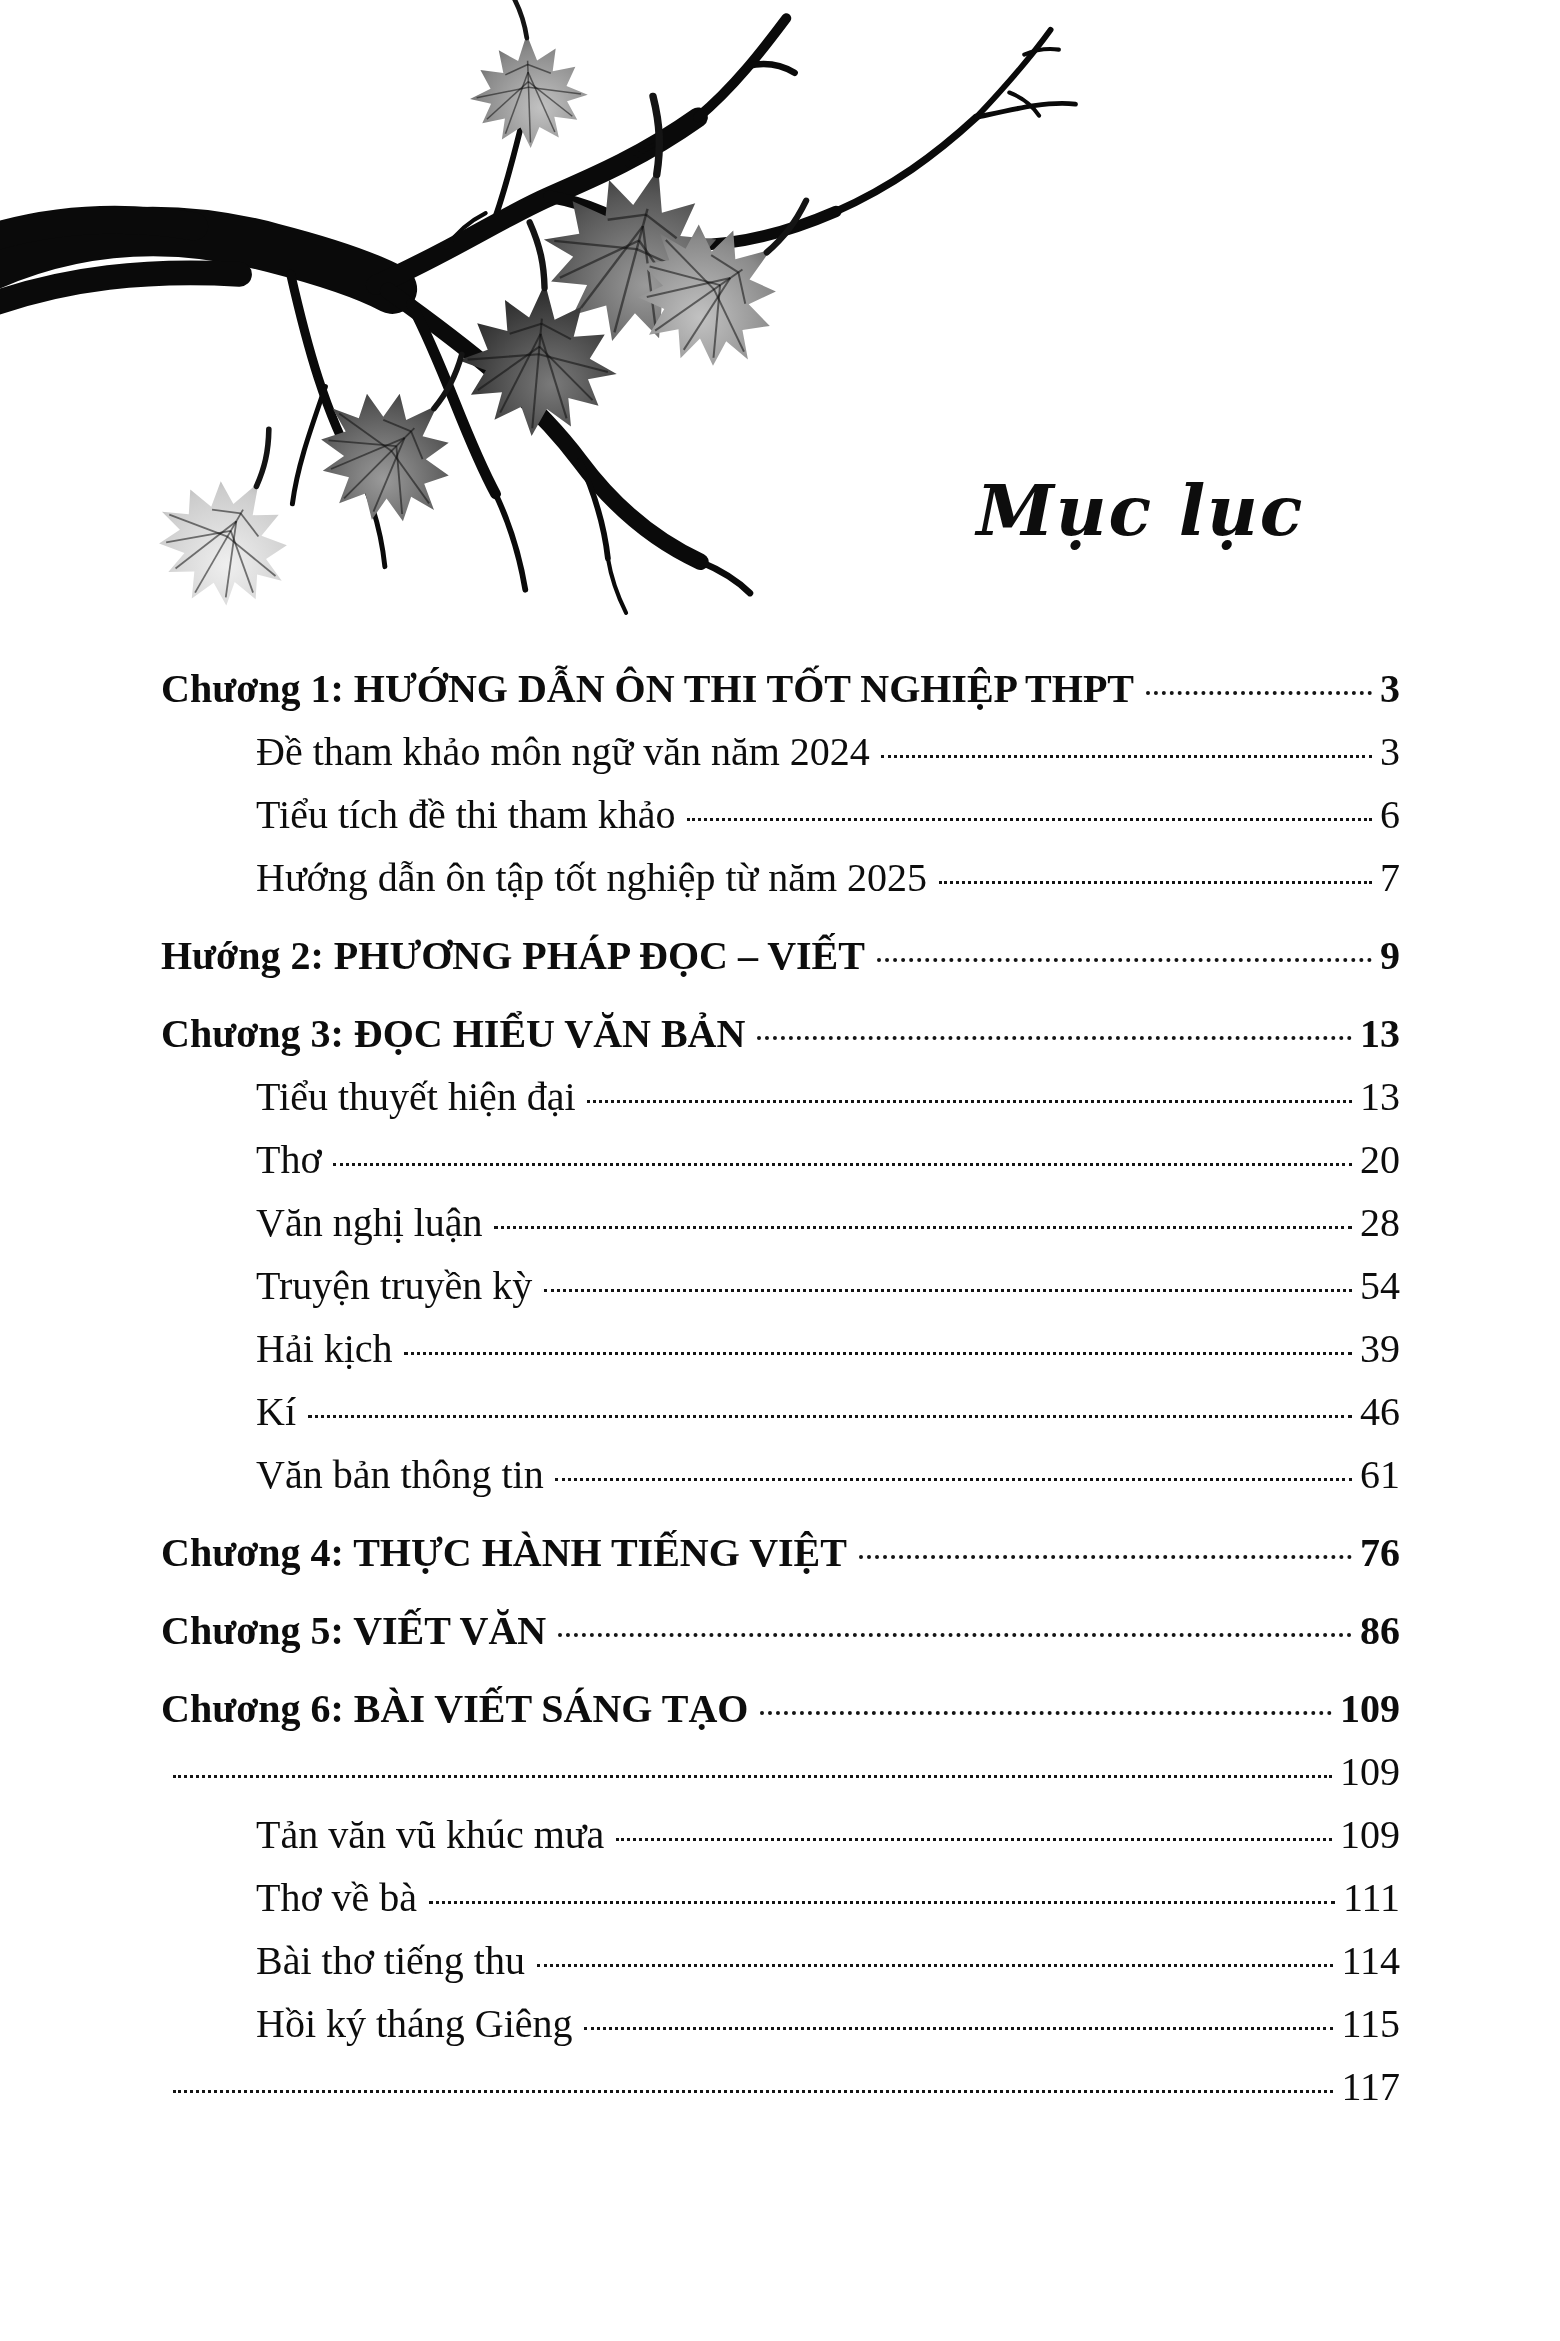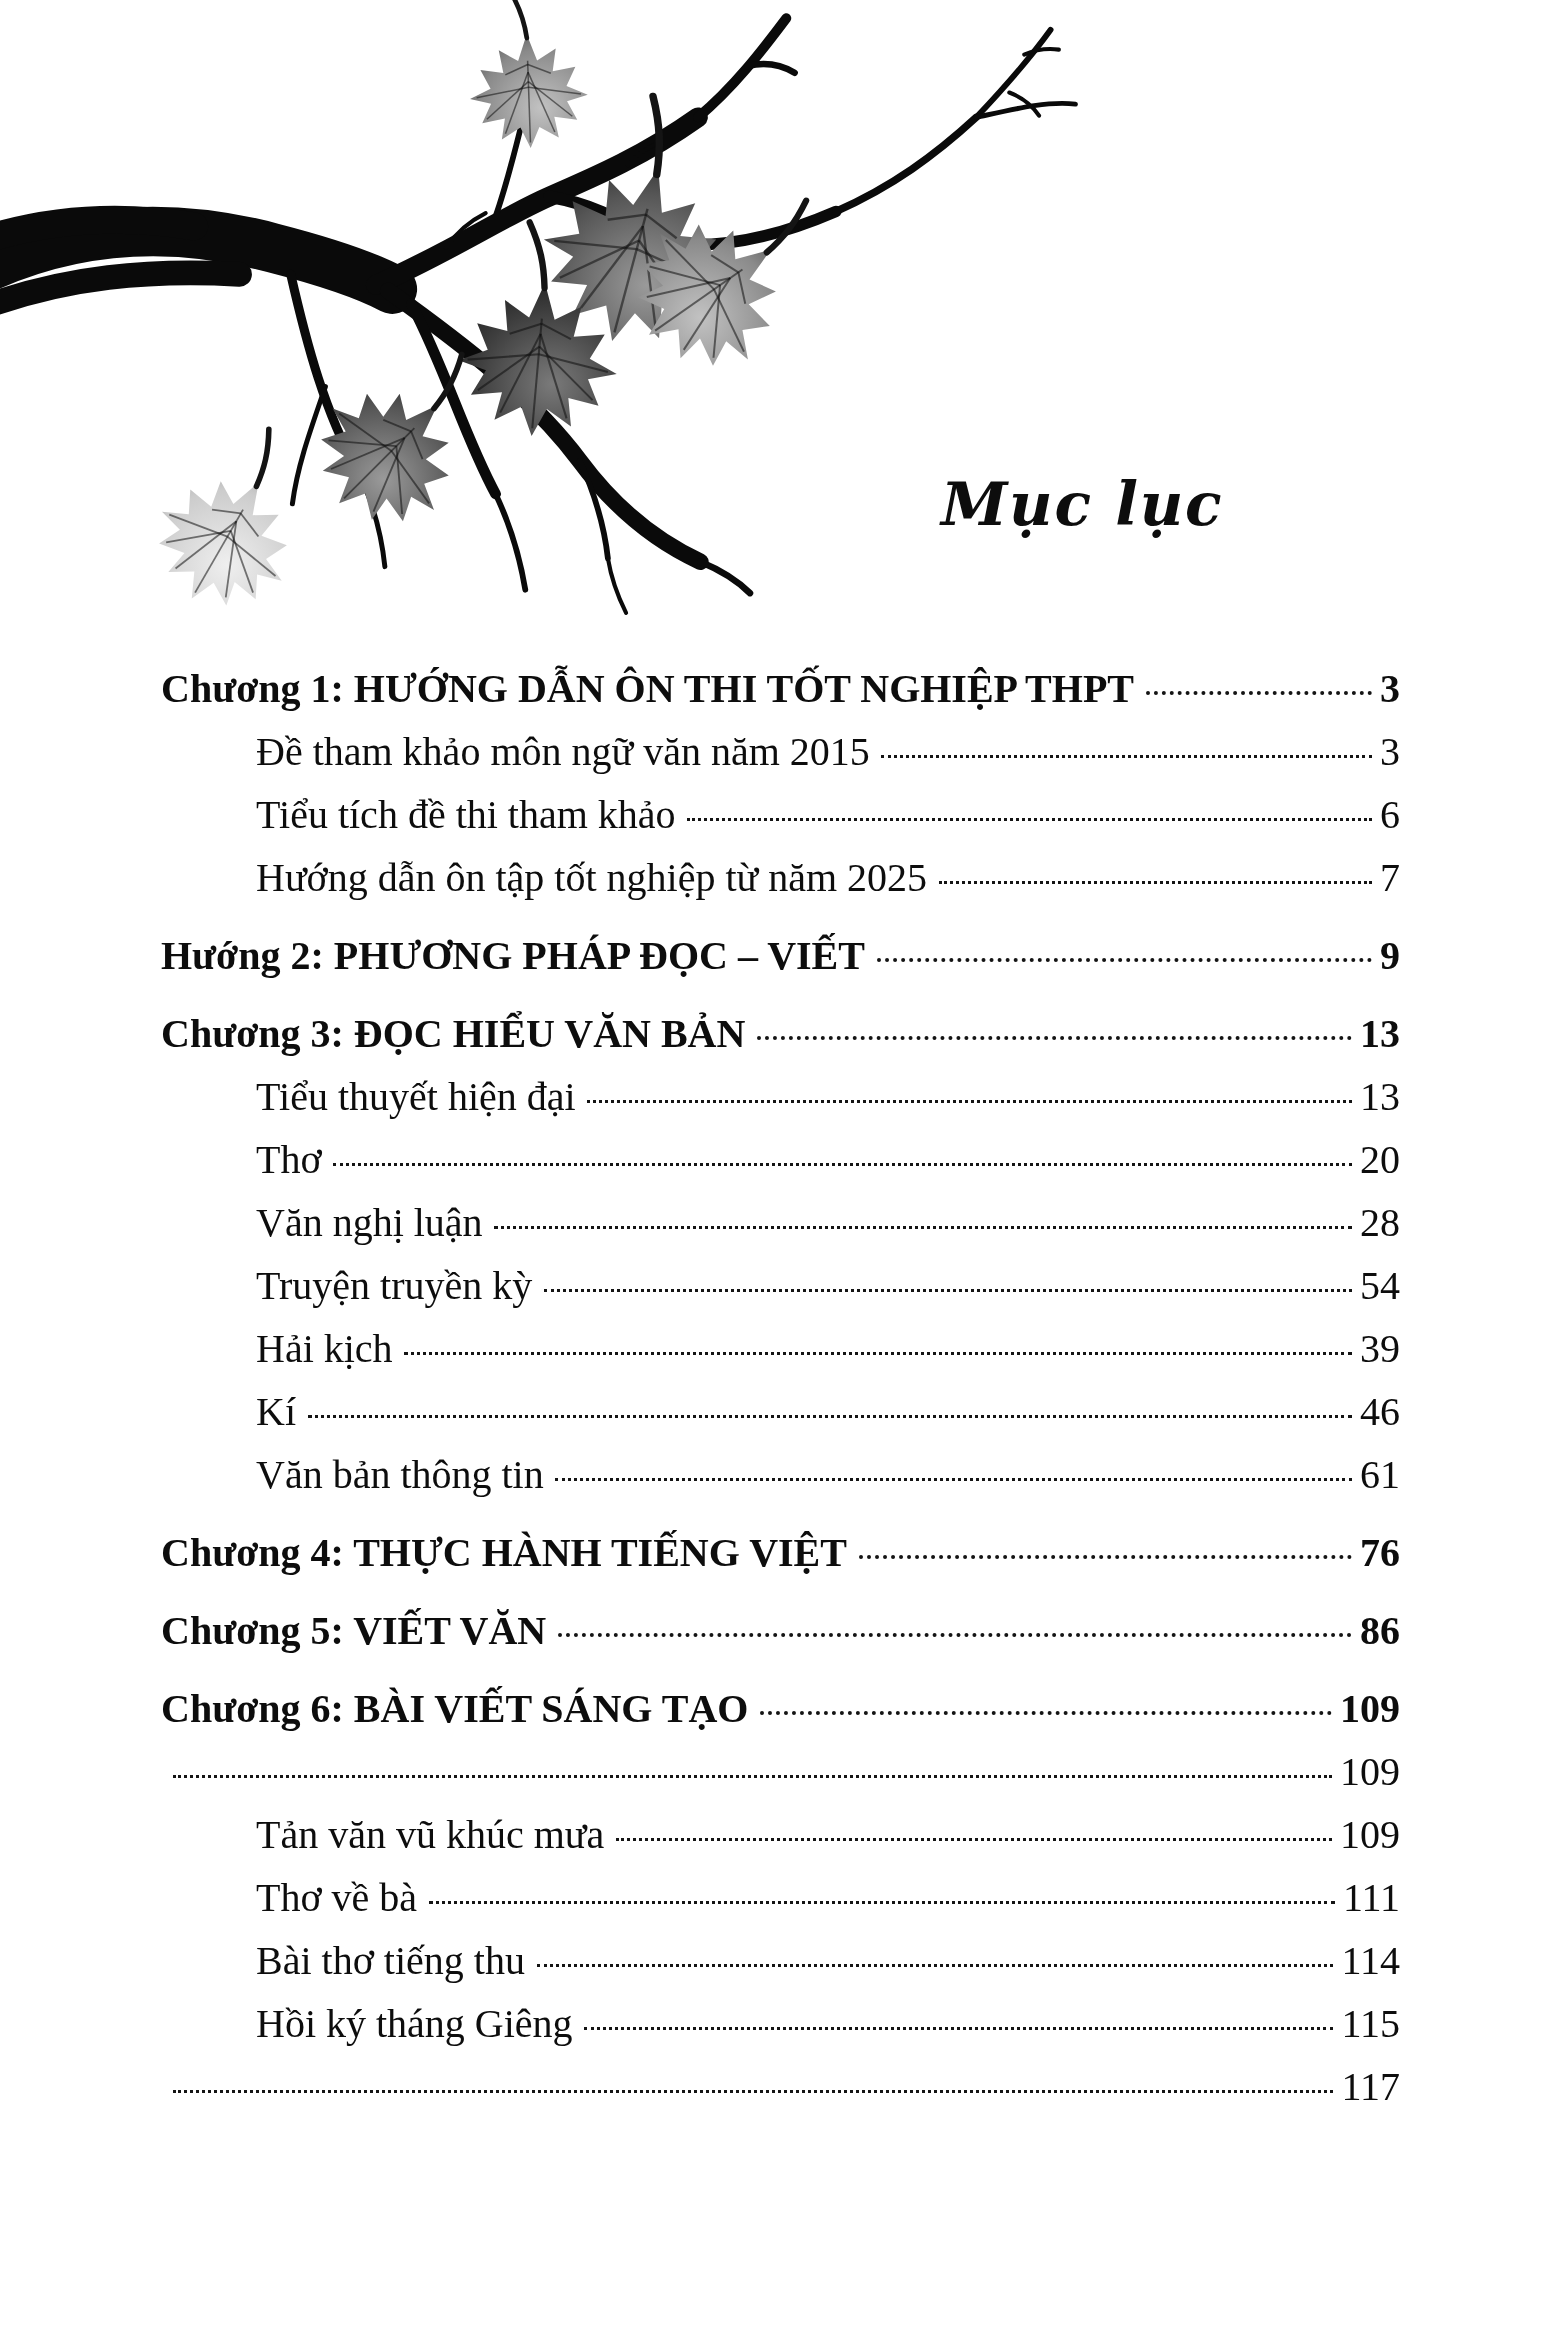--- a/index.html
+++ b/index.html
@@ -16,25 +16,25 @@
   .decoration {
     position: absolute; left: 0; top: 0;
     width: 1082px; height: 793px;
     pointer-events: none;
   }
 
   
   .title {
     position: absolute;
     left: 941px; top: 469px; width: 363px;
-    text-align: left;
+    text-align: right;
     font-family: "DejaVu Serif", serif;
     font-style: italic;
     font-weight: bold;
-    font-size: 60px;
+    font-size: 70px;
     letter-spacing: 1.7px;
     white-space: nowrap;
   }
 
   
   .toc {
     position: absolute;
     left: 161px; right: 161px; top: 657px;
   }
   .row {
@@ -144,21 +144,21 @@
 
 <div class="title">Mục lục</div>
 
 <div class="toc" id="toc">
     <div class="row chapter">
     <span class="label">Chương 1: HƯỚNG DẪN ÔN THI TỐT NGHIỆP THPT</span>
     <span class="dots"></span>
     <span class="pagenum">3</span>
   </div>
     <div class="row sub">
-    <span class="label">Đề tham khảo môn ngữ văn năm 2015</span>
+    <span class="label">Đề tham khảo môn ngữ văn năm 2024</span>
     <span class="dots"></span>
     <span class="pagenum">3</span>
   </div>
     <div class="row sub">
     <span class="label">Tiểu tích đề thi tham khảo</span>
     <span class="dots"></span>
     <span class="pagenum">6</span>
   </div>
     <div class="row sub">
     <span class="label">Hướng dẫn ôn tập tốt nghiệp từ năm 2025</span>

